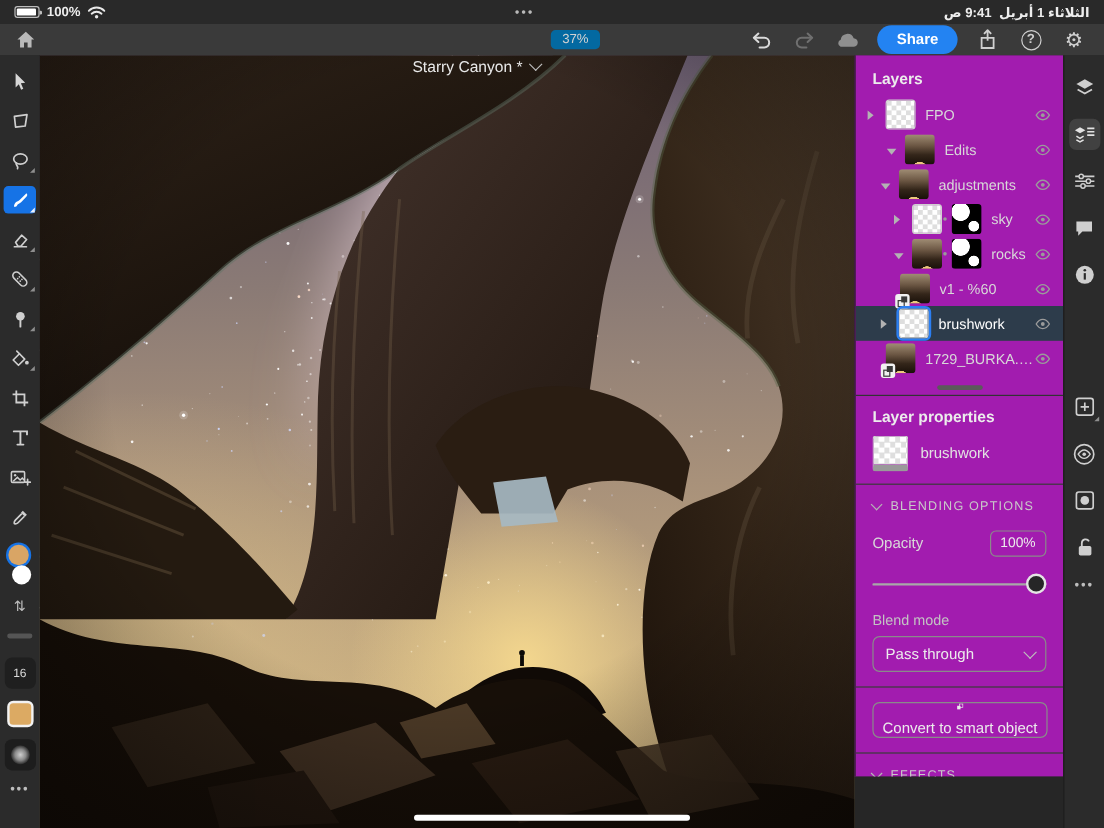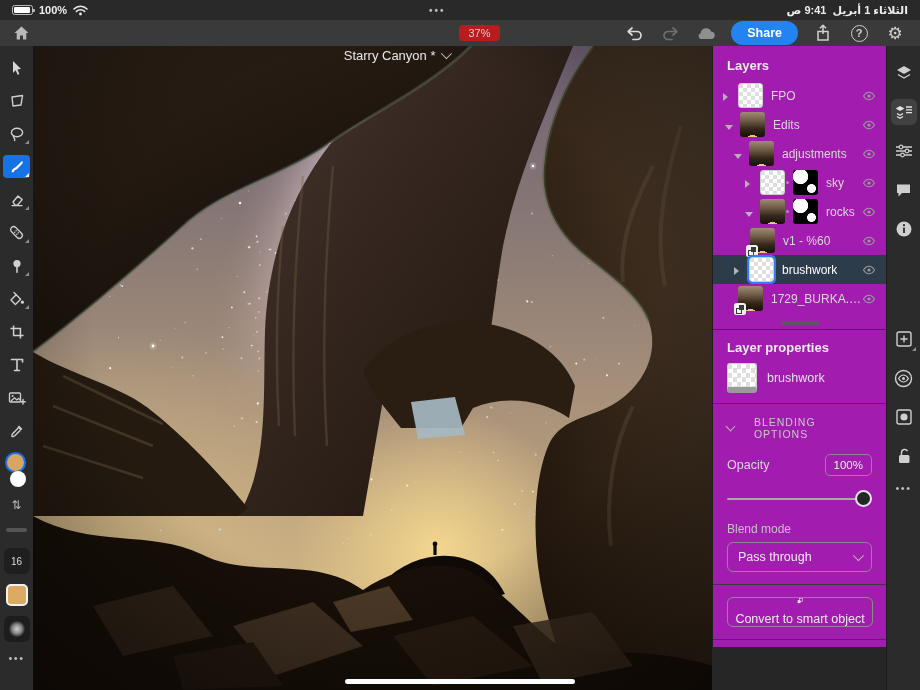--- a/index.html
+++ b/index.html
@@ -21,21 +21,21 @@
   .sb-dots { color:#b9b9b9; font-size:10px; letter-spacing:2px; }
 
   
   .app-bar { position:absolute; left:0; top:20px; width:920px; height:26px; background:#3a3a3a;
     display:flex; align-items:center; z-index:30; }
   .ab-left { display:flex; align-items:center; padding-left:10px; width:220px; }
   .ab-center { flex:1; display:flex; align-items:center; justify-content:center; gap:10px; }
   .doc-title { color:#e8e8e8; font-size:13px; display:flex; align-items:center; gap:6px; cursor:default;margin-top:44px; }
   .chev { width:8px; height:8px; border-right:1.5px solid #bdbdbd; border-bottom:1.5px solid #bdbdbd;
     transform:rotate(45deg) translateY(-2px); display:inline-block; }
-  .zoom-badge { background:#b91c1c; color:#d2d2d2; font-size:11px; border-radius:4px;
+  .zoom-badge { background:#0369a1; color:#d2d2d2; font-size:11px; border-radius:4px;
     padding:2px 9px; }
   .ab-right { display:flex; align-items:center; gap:14px; padding-right:14px; }
   .ibtn { background:none; border:none; display:flex; align-items:center; justify-content:center;
     width:22px; height:22px; cursor:pointer; }
   .share-btn { background:#2383f2; color:#fff; border:none; border-radius:13px; height:24px;
     padding:0 16px; font-size:12.5px; font-weight:bold; cursor:pointer; }
   .help-circ { width:17px; height:17px; border:1.5px solid #cfcfcf; border-radius:50%;
     color:#cfcfcf; font-size:11px; font-weight:bold; display:flex; align-items:center; justify-content:center; }
   .gear { color:#cfcfcf; font-size:17px; line-height:1; }
 
@@ -108,21 +108,21 @@
 
   
   .props { border-top:1px solid #333; }
   .props-head { font-size:13px; font-weight:bold; color:#ececec; padding:10px 14px 8px; }
   .props-layer { display:flex; align-items:center; padding:0 14px 10px; gap:10px; }
   .props-thumb { width:30px; height:30px; border-radius:3px;
     background:repeating-conic-gradient(#ffffff 0% 25%, #dedede 0% 50%) 0 0/9px 9px;
     border:1px solid #cfcfcf; border-bottom:6px solid #9a9a9a; }
   .props-layer-name { font-size:12.5px; color:#e2e2e2; }
   .divider { height:1px; background:#3a3a3a; margin:0; }
-  .section-head { display:flex; align-items:center; gap:20px; padding:12px 14px 6px;
+  .section-head { display:flex; align-items:center; gap:8px; padding:12px 14px 6px;
     color:#c9c9c9; font-size:10.5px; letter-spacing:1px; cursor:pointer; }
   .sec-chev { width:7px; height:7px; border-right:1.5px solid #b5b5b5; border-bottom:1.5px solid #b5b5b5;
     transform:rotate(45deg); margin-top:-3px; }
   .opacity-row { display:flex; align-items:center; justify-content:space-between; padding:8px 14px 0; }
   .opacity-label { font-size:12.5px; color:#d9d9d9; }
   .value-box { border:1.5px solid #8a8a8a; border-radius:5px; color:#ececec; font-size:11.5px;
     padding:4px 8px; cursor:pointer; }
   .slider { position:relative; margin:14px 14px 6px; height:18px; cursor:pointer; }
   .slider .track { position:absolute; left:0; right:0; top:8px; height:2px; background:#a8a8a8; border-radius:1px; }
   .slider .knob { position:absolute; right:0; top:0; width:17px; height:17px; border-radius:50%;
@@ -886,21 +886,21 @@
           <span class="exp closed"></span>
           <span class="thumb t-checker"></span>
           <span class="layer-label">FPO</span>
           <span class="eye">
             <svg width="14" height="14" viewBox="0 0 14 14">
               <path d="M1.5,7 C3,4.5 5,3.2 7,3.2 C9,3.2 11,4.5 12.5,7 C11,9.5 9,10.8 7,10.8 C5,10.8 3,9.5 1.5,7 Z" fill="none" stroke="#9b9b9b" stroke-width="1.1"></path>
               <circle cx="7" cy="7" r="1.6" fill="#9b9b9b"></circle>
             </svg>
           </span>
         </div>
-        <div class="layer-row" style="padding-left: 12px;">
+        <div class="layer-row" style="padding-left: 26px;">
           <span class="exp open"></span>
           <span class="thumb t-image"></span>
           <span class="layer-label">Edits</span>
           <span class="eye">
             <svg width="14" height="14" viewBox="0 0 14 14">
               <path d="M1.5,7 C3,4.5 5,3.2 7,3.2 C9,3.2 11,4.5 12.5,7 C11,9.5 9,10.8 7,10.8 C5,10.8 3,9.5 1.5,7 Z" fill="none" stroke="#9b9b9b" stroke-width="1.1"></path>
               <circle cx="7" cy="7" r="1.6" fill="#9b9b9b"></circle>
             </svg>
           </span>
         </div>

